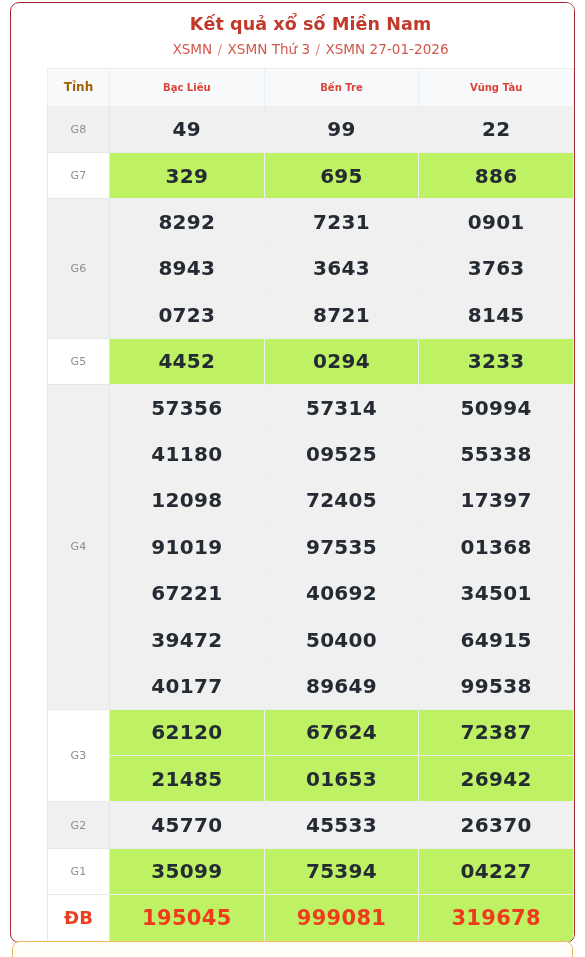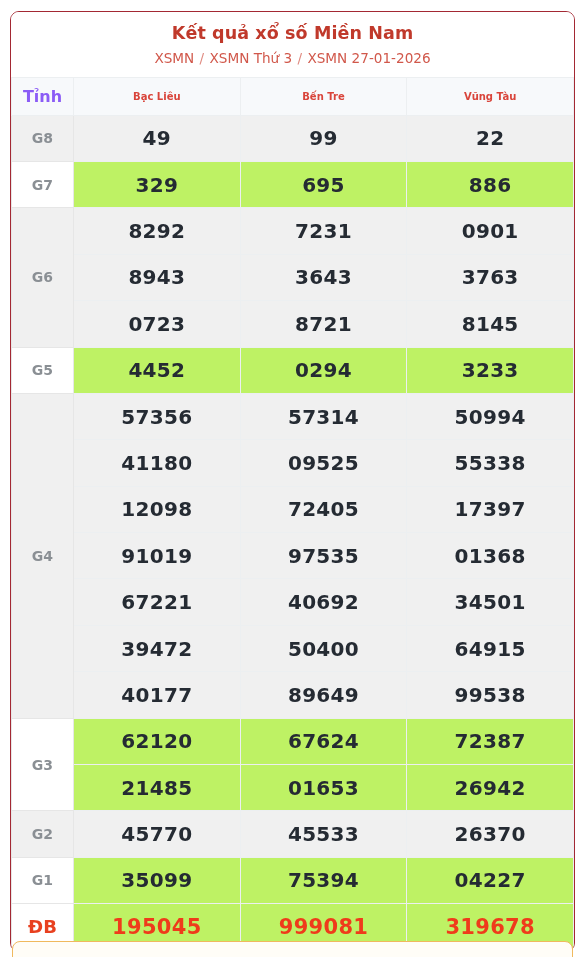--- a/index.html
+++ b/index.html
@@ -15,26 +15,27 @@
     height: 957px;
     position: relative;
     overflow: hidden;
     background: #ffffff;
   }
 
   
   .result-card {
     position: absolute;
     left: 10px;
-    top: 11px;
+    top: 2px;
     width: 565px;
     border: 1px solid #a32833;
     border-radius: 9px;
     background: #ffffff;
     overflow: hidden;
+    padding-left: 36px;
   }
 
   
   .card-header {
     padding: 11px 6px 9px 6px;
     text-align: center;
     background: #ffffff;
   }
   .card-title {
     font-size: 17.5px;
@@ -77,32 +78,32 @@
     background: #f7f9fb;
   }
   thead th {
     height: 38px;
     font-size: 10px;
     font-weight: bold;
     border-top: 1px solid #d9dde1;
     border-bottom: 1px solid #d9dde1;
   }
   th.th-prize {
-    color: #8b5cf6;
-    font-size: 16px;
+    color: #a16207;
+    font-size: 12px;
   }
   th.th-prov {
     color: #d9453b;
   }
 
   
   td.prize-label {
-    font-size: 14px;
+    font-size: 11px;
     color: #8a8f94;
-    font-weight: bold;
+    font-weight: normal;
     letter-spacing: 0.2px;
   }
   td.prize-label.db {
     color: #e8401f;
     font-weight: bold;
     font-size: 18px;
   }
 
   
   td.num {

